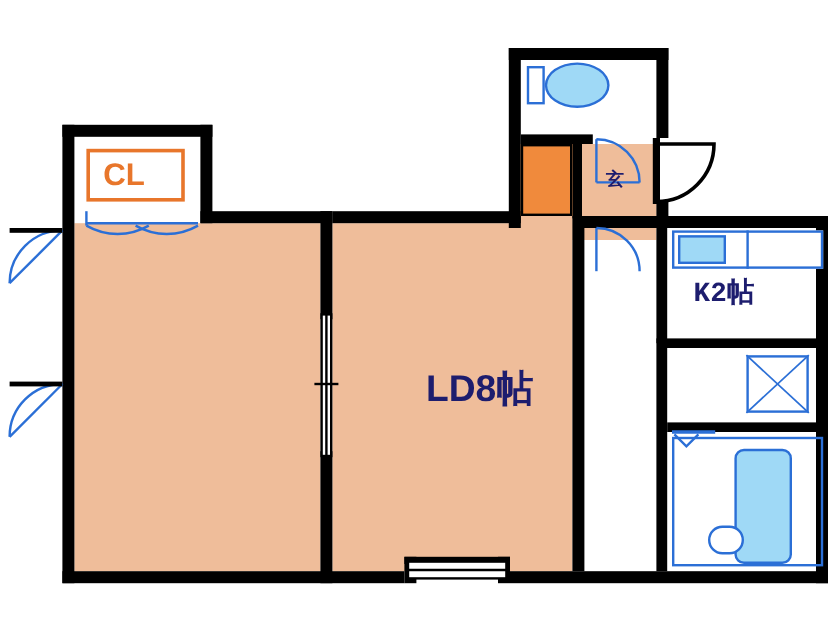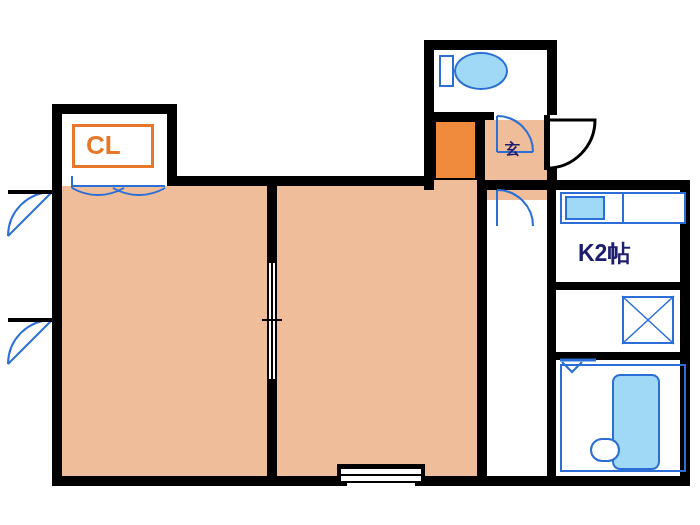--- a/index.html
+++ b/index.html
@@ -221,18 +221,19 @@
       <line x1="674" y1="296" x2="622" y2="344" stroke="#2b6fd6" stroke-width="1.5"></line>
     </g>
 
     <g>
       <rect x="340" y="468" width="82" height="14" fill="#ffffff" stroke="#000000" stroke-width="2"></rect>
       <line x1="340" y1="475" x2="422" y2="475" stroke="#000000" stroke-width="2"></line>
     </g>
   </svg>
 
 
-
-  <div class="label label-mid" style="left:578px; top:238px;">K2帖</div>
+  <div class="label label-big" style="left:355px; top:303px;">LD8帖</div>
+
+  <div class="label label-mid" style="left:578px; top:228px;font-family:Liberation Mono, monospace;">K2帖</div>
 
   <div class="label label-small" style="left:505px; top:140px;">玄</div>
 
 </div>
 
 </body></html>

